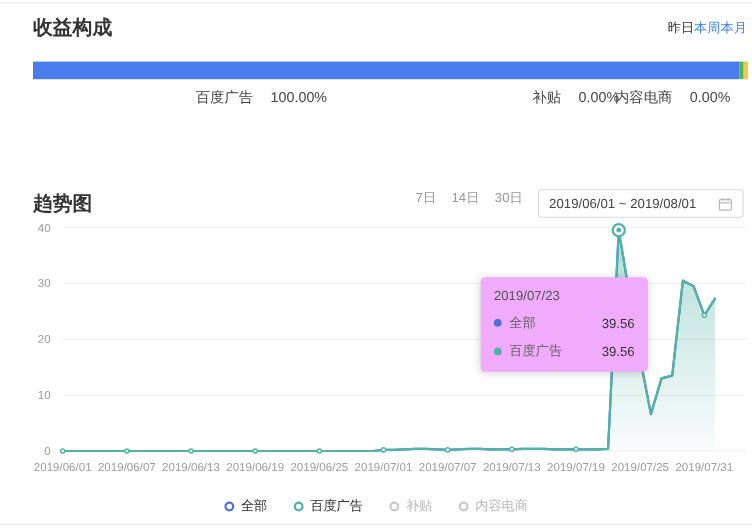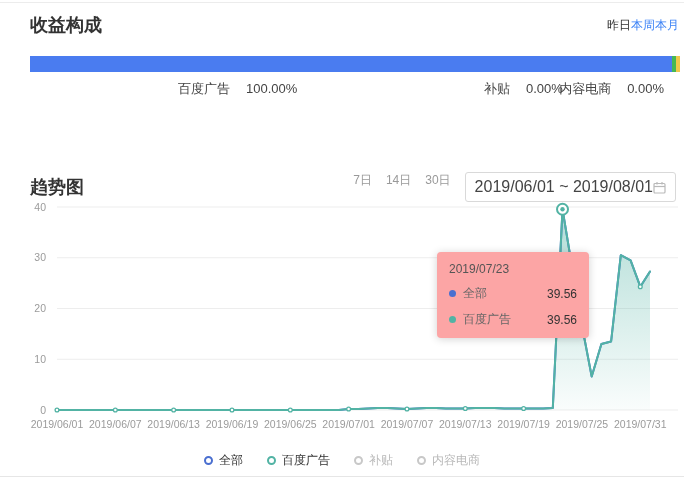--- a/index.html
+++ b/index.html
@@ -24,32 +24,32 @@
   .rev-label .pct{margin-left:16px;}
   #rev-label-0{left:178px;}
   #rev-label-1{left:484px;}
   #rev-label-2{right:16px;}
 
   
   .trend-header{position:absolute;top:152px;left:30px;right:8px;display:flex;justify-content:space-between;align-items:center;margin-top:20px;}
   .trend-controls{display:flex;align-items:flex-start;gap:14px;font-size:12px;}
   .range-btn{color:#999;cursor:pointer;}
   .date-range-box{
-    display:flex;align-items:center;gap:0;border:1px solid #d9d9d9;border-radius:3px;
-    padding:5px 9px;font-size:16px;color:#444;background:#fff;
+    display:flex;align-items:center;gap:20px;border:1px solid #d9d9d9;border-radius:3px;
+    padding:5px 9px;font-size:12px;color:#444;background:#fff;
   }
   .cal-icon{display:inline-block;line-height:0;}
 
   
   .chart-wrap{position:absolute;top:195px;left:0;width:684px;height:250px;}
   svg text{font-family:"Liberation Sans","DejaVu Sans",sans-serif;}
 
   
   .tooltip{
-    position:absolute;left:437px;top:252px;width:128px;background:#fca5a5;border-radius:4px;
+    position:absolute;left:437px;top:252px;width:128px;background:#f0abfc;border-radius:4px;
     box-shadow:0 1px 8px rgba(0,0,0,0.18);padding:10px 12px;font-size:12px;z-index:5;
   }
   .tooltip-date{color:#555;margin-bottom:4px;}
   .tooltip-row{display:flex;align-items:center;margin-top:9px;}
   .tt-dot{width:7px;height:7px;border-radius:50%;margin-right:7px;flex:0 0 auto;}
   .tt-label{color:#666;flex:1;}
   .tt-value{color:#333;}
 
   
   .legend{position:absolute;top:452px;left:0;right:0;display:flex;justify-content:center;gap:24px;font-size:12px;align-items:center;}

